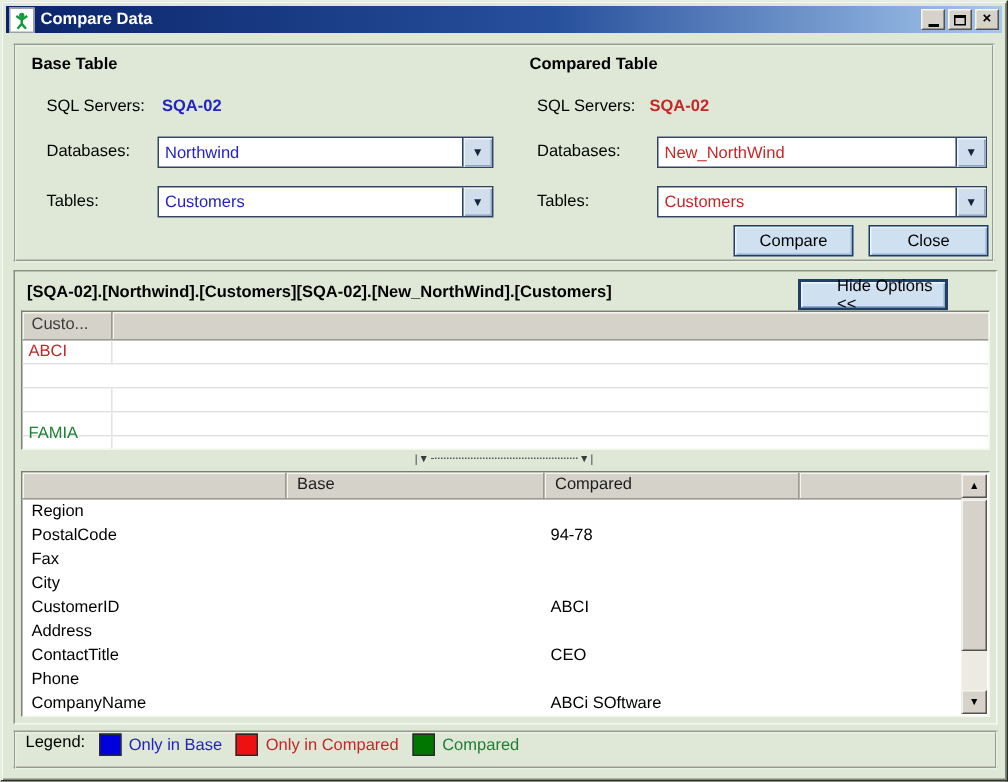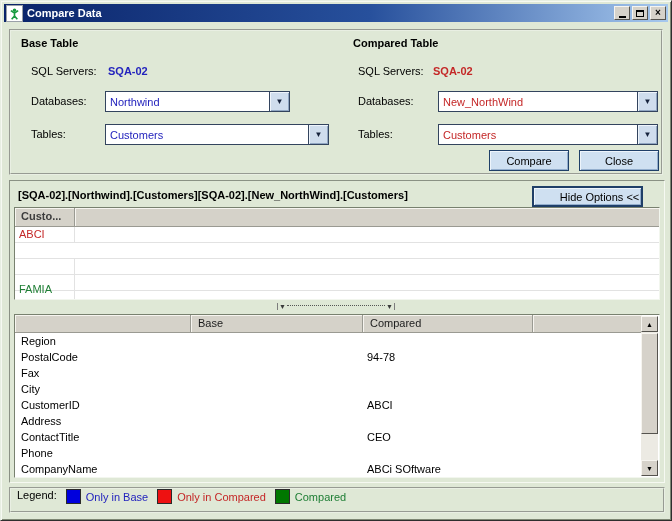--- a/index.html
+++ b/index.html
@@ -35,21 +35,21 @@
   .btn-default{border-width:2px;}
   
   .results{position:absolute;left:8px;top:179px;width:656px;height:303px;box-sizing:border-box;
            border:1px solid;border-color:#8a9184 #f6f9f2 #f6f9f2 #8a9184;}
   .results-title{position:absolute;left:8px;top:8px;font-weight:bold;white-space:nowrap;}
   
   .kgrid{position:absolute;left:4px;top:26px;width:646px;height:93px;background:#fff;box-sizing:border-box;
          border:1px solid;border-color:#78816f #f2f6ee #f2f6ee #78816f;overflow:hidden;}
   .kg-head{display:flex;height:18px;background:#d5d2c9;border-bottom:1px solid #9a9a92;}
   .kg-h1{width:60px;box-sizing:border-box;border-right:1px solid #9a9a92;box-shadow:inset 1px 1px 0 #f7f5f0;
-         padding:2px 0 0 6px;color:#3c3c3c;font-weight:bold;}
+         padding:2px 0 0 6px;color:#3c3c3c;}
   .kg-h2{flex:1;box-shadow:inset 1px 1px 0 #f7f5f0;}
   .kg-row{display:flex;height:15px;border-bottom:1px solid #e2e2e2;}
   .kg-c1{width:60px;box-sizing:border-box;border-right:1px solid #e2e2e2;padding-left:4px;line-height:14px;}
   .kg-c2{flex:1;}
   
   .splitter{position:absolute;left:267px;top:121px;width:118px;height:9px;display:flex;align-items:center;cursor:row-resize;}
   .split-bar{width:1px;height:7px;background:#7d7d7d;}
   .split-end{font-size:7px;line-height:7px;color:#3a3a3a;padding:0 1px;}
   .split-dots{flex:1;height:0;border-bottom:1px dotted #555;transform:translateY(-1px);}
   
@@ -105,21 +105,21 @@
         </span>
     </span>
   </div>
 
   <div class="grpbox"></div>
 
   <span class="txt bold" style="left:20px;top:36px;">Base Table</span>
   <span class="txt" style="left:30px;top:64px;">SQL Servers:</span>
   <span class="txt bold blue" style="left:107px;top:64px;">SQA-02</span>
   <span class="txt" style="left:30px;top:94px;">Databases:</span>
-  <div class="combo" style="left:104px;top:90px;width:185px;">
+  <div class="combo" style="left:104px;top:90px;width:224px;">
     <span class="combo-text blue">Northwind</span>
     <span class="combo-btn">
         <span>▼</span>
       </span>
   </div>
   <span class="txt" style="left:30px;top:127px;">Tables:</span>
   <div class="combo" style="left:104px;top:123px;width:224px;">
     <span class="combo-text blue">Customers</span>
     <span class="combo-btn">
         <span>▼</span>
@@ -142,21 +142,21 @@
     <span class="combo-btn">
         <span>▼</span>
       </span>
   </div>
 
   <div class="btn" style="left:488px;top:149px;width:80px;">Compare</div>
   <div class="btn" style="left:578px;top:149px;width:80px;">Close</div>
 
   <div class="results">
     <span class="results-title">[SQA-02].[Northwind].[Customers][SQA-02].[New_NorthWind].[Customers]</span>
-    <div class="btn btn-default" style="left:522px;top:5px;width:111px;padding-left:24px;">Hide Options &lt;&lt;</div>
+    <div class="btn btn-default" style="left:522px;top:5px;width:100px;padding-left:24px;">Hide Options &lt;&lt;</div>
 
     <div class="kgrid">
       <div class="kg-head">
         <div class="kg-h1">Custo...</div>
         <div class="kg-h2"></div>
       </div>
       <div>
           <div class="kg-row">
             <div class="kg-c1" style="color: rgb(196, 39, 39);">ABCI</div>
             <div class="kg-c2"></div>

